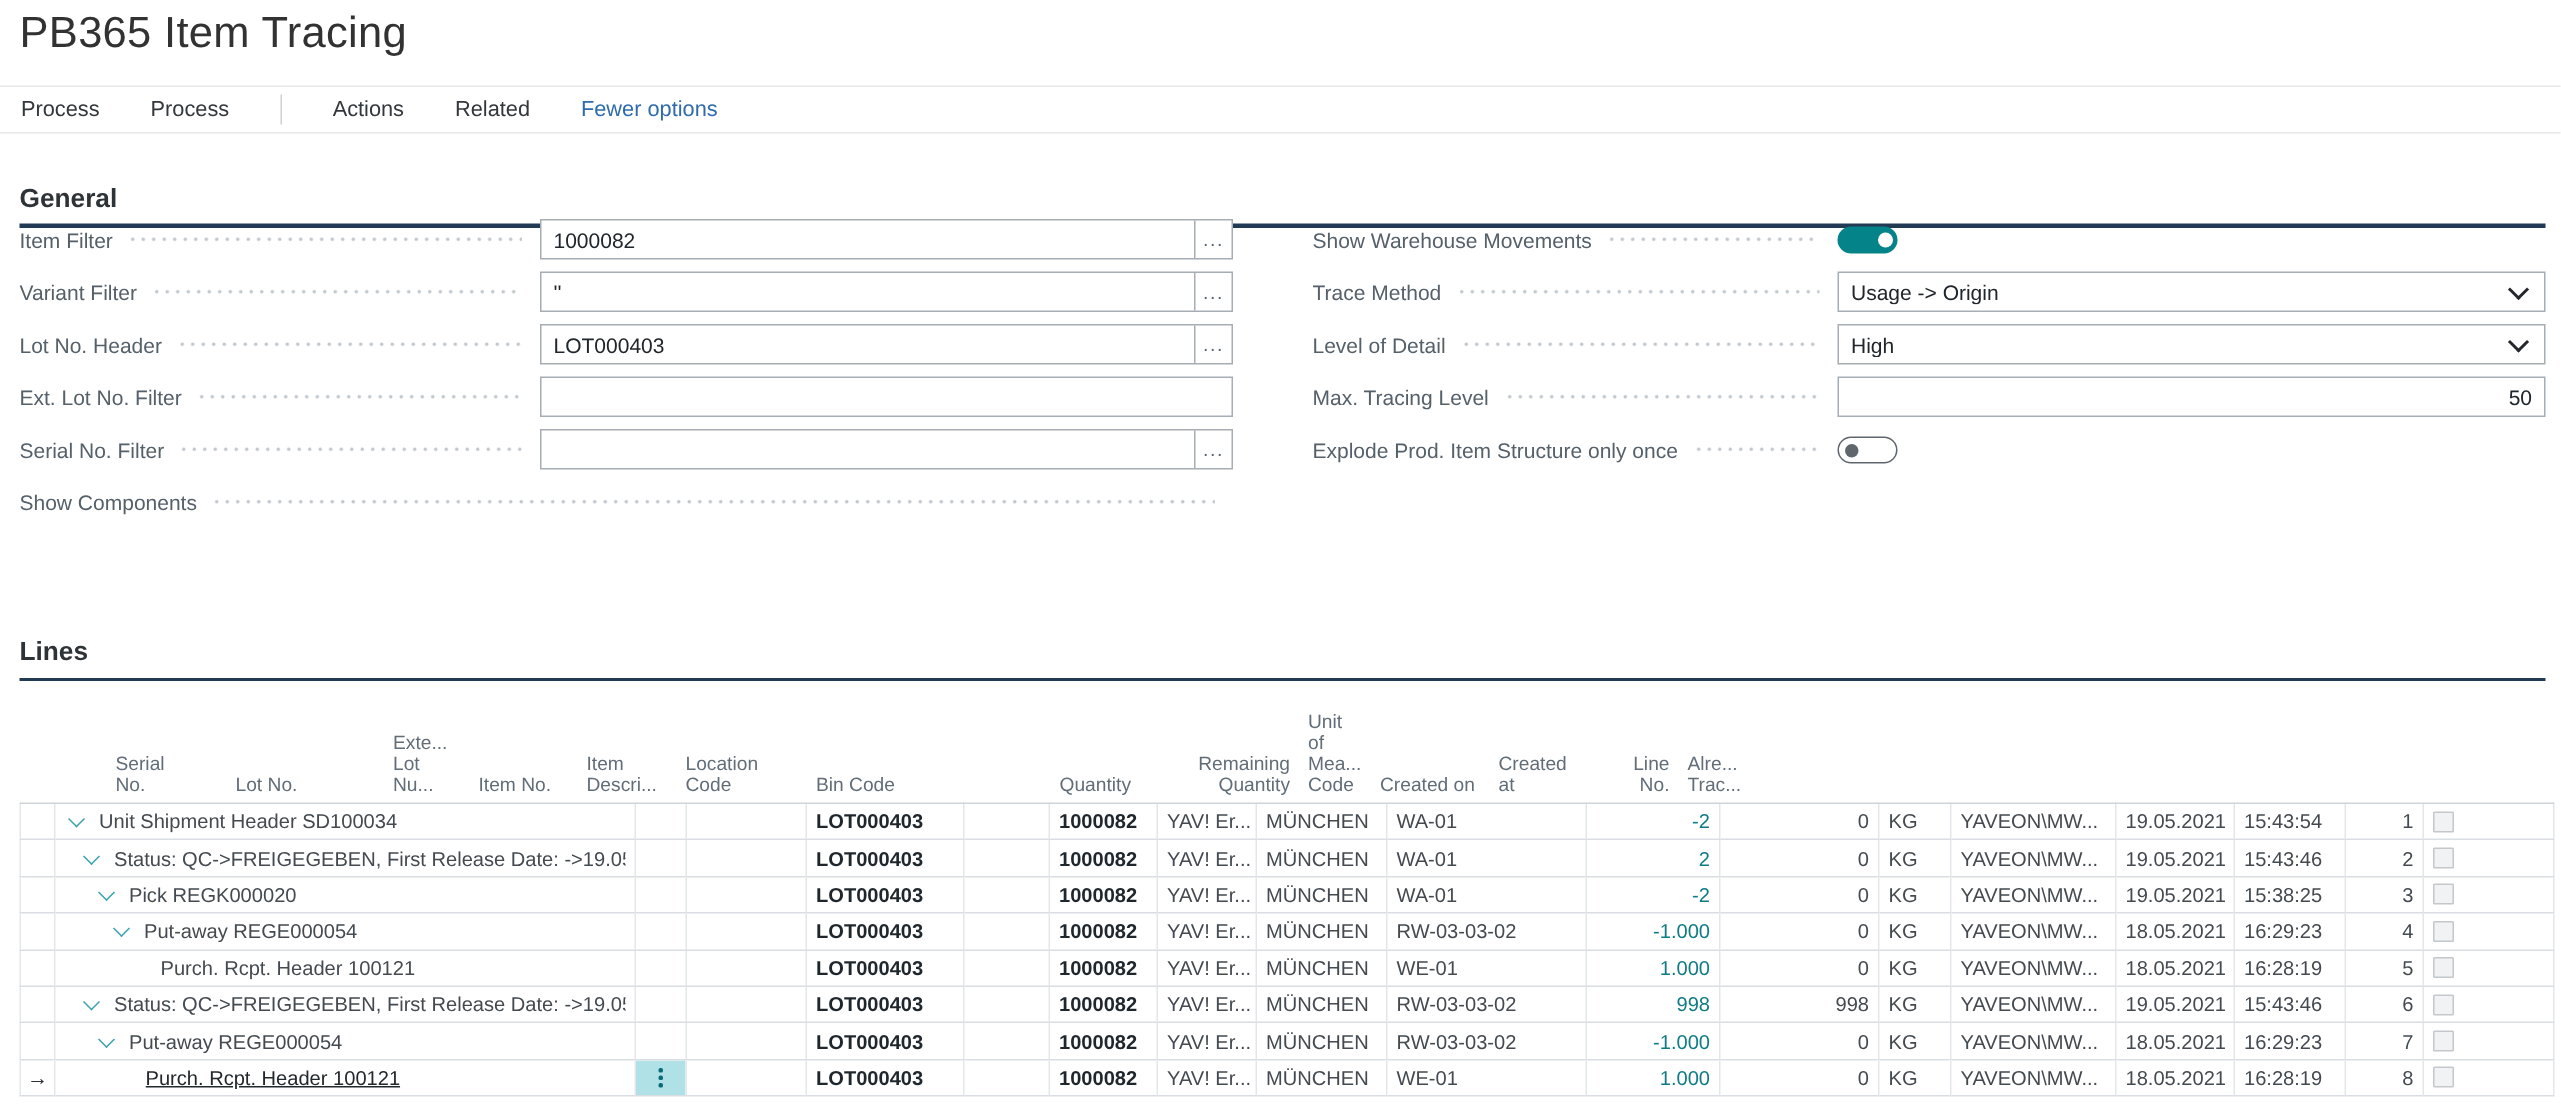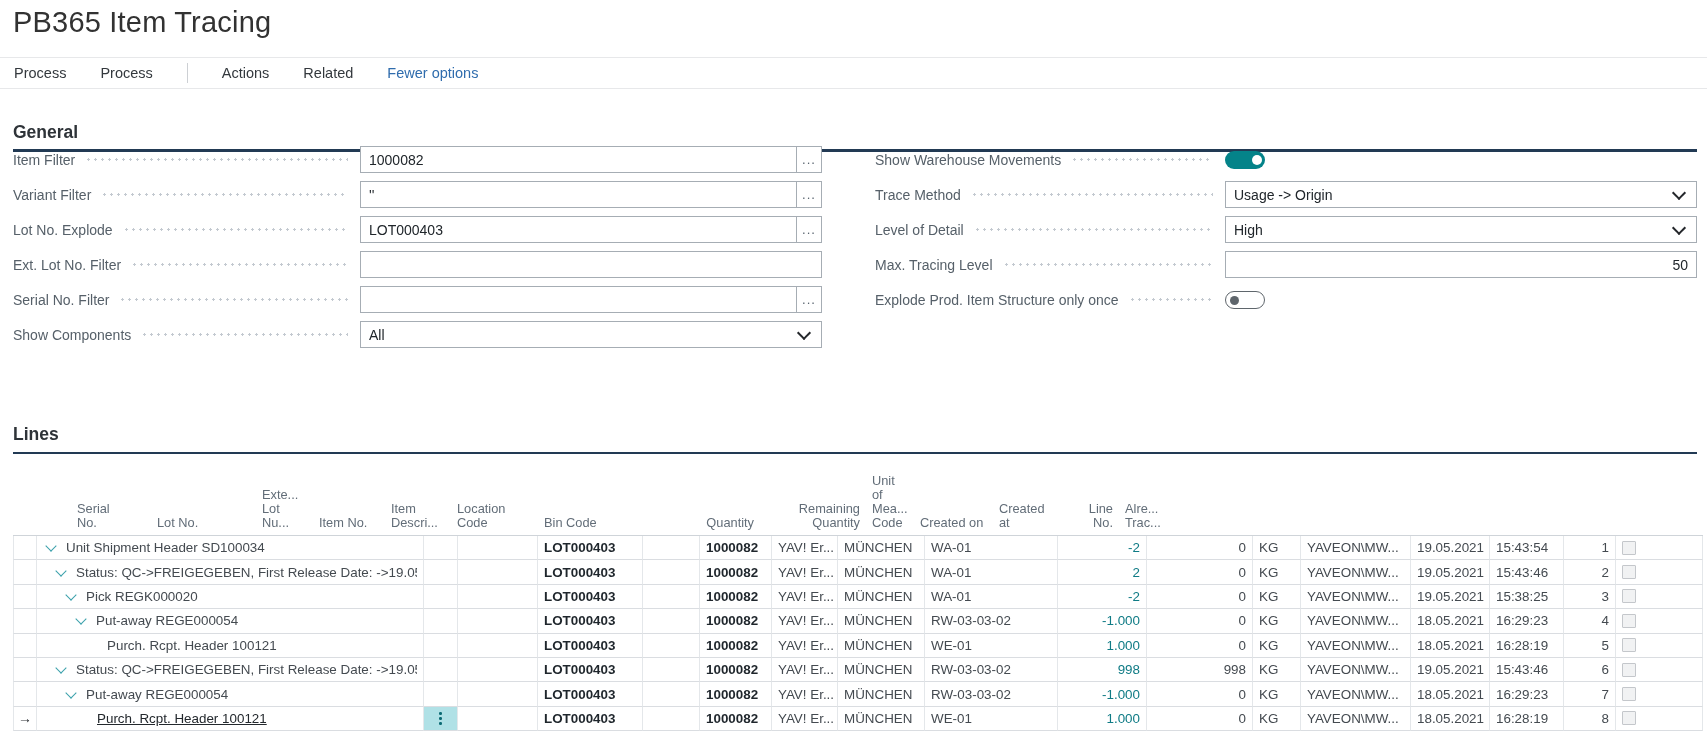--- a/index.html
+++ b/index.html
@@ -94,21 +94,21 @@
       <span class="flabel">Variant Filter</span>
       <div class="leader"></div>
       <div class="ctrl" style="width: 462px;">
         <div class="textbox" style="width: 462px;">
           <span class="tval">''</span>
           <span class="assist">...</span>
         </div>
       </div>
     </div>
     <div class="frow" style="left: 13px; top: 216px; width: 809px;">
-      <span class="flabel">Lot No. Explode</span>
+      <span class="flabel">Lot No. Header</span>
       <div class="leader"></div>
       <div class="ctrl" style="width: 462px;">
         <div class="textbox" style="width: 462px;">
           <span class="tval">LOT000403</span>
           <span class="assist">...</span>
         </div>
       </div>
     </div>
     <div class="frow" style="left: 13px; top: 251px; width: 809px;">
       <span class="flabel">Ext. Lot No. Filter</span>
@@ -125,26 +125,20 @@
       <div class="ctrl" style="width: 462px;">
         <div class="textbox" style="width: 462px;">
           <span class="tval"></span>
           <span class="assist">...</span>
         </div>
       </div>
     </div>
     <div class="frow" style="left: 13px; top: 321px; width: 809px;">
       <span class="flabel">Show Components</span>
       <div class="leader"></div>
-      <div class="ctrl" style="width: 462px;">
-        <div class="selectbox" style="width: 462px;">
-          <span class="tval">All</span>
-          <span class="sel-chev"></span>
-        </div>
-      </div>
     </div>
     <div class="frow" style="left: 875px; top: 146px; width: 822px;">
       <span class="flabel">Show Warehouse Movements</span>
       <div class="leader"></div>
       <div class="ctrl" style="width: 472px;">
         <div class="toggle on">
           <div class="knob"></div>
         </div>
       </div>
     </div>

